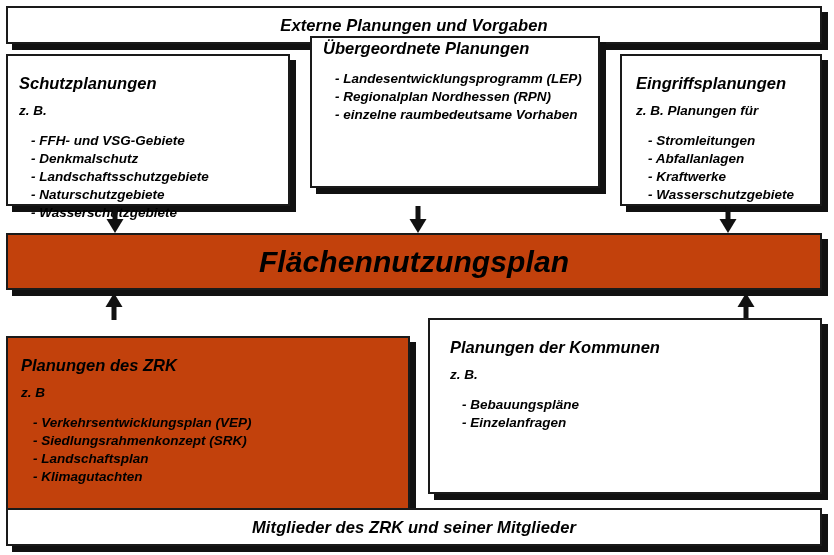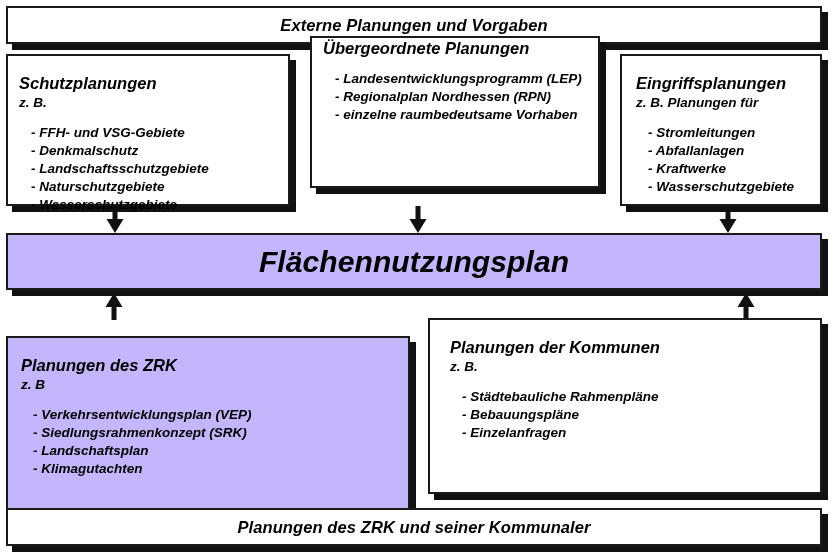--- a/index.html
+++ b/index.html
@@ -27,21 +27,21 @@
   .node {
     position: absolute;
     box-sizing: border-box;
     border: 2px solid #1a1a1a;
     background: #ffffff;
     
     box-shadow: 6px 6px 0 0 #111111;
     font-style: italic;
   }
   .node.orange {
-    background: #c4b5fd;
+    background: #c2410c;
     justify-content: center;
   }
 
   
   .banner {
     display: flex;
     align-items: center;
     justify-content: center;
   }
   .banner .banner-text {
@@ -68,21 +68,21 @@
   .listbox .title {
     font-size: 16.5px;
     font-weight: bold;
     line-height: 1.18;
     white-space: nowrap;
   }
   .listbox .subtitle {
     font-size: 13.5px;
     font-weight: bold;
     line-height: 1.28;
-    margin-top: 1px;
+    margin-top: 9px;
     white-space: nowrap;
   }
   .listbox ul {
     list-style: none;
     margin: 12px;
     padding: 0;
   }
   .listbox ul li {
     font-size: 13.5px;
     font-weight: bold;
@@ -211,24 +211,23 @@
         <li>- Klimagutachten</li>
       </ul>
     </div>
   </div>
 
   <div class="node" id="box-kommunen">
     <div class="listbox">
       <div class="title">Planungen der Kommunen</div>
       <div class="subtitle">z. B.</div>
       <ul>
-        <li>- Städtebauliche Rahmenpläne</li>
         <li>- Bebauungspläne</li>
         <li>- Einzelanfragen</li>
       </ul>
     </div>
   </div>
 
   <div class="node banner" id="bottom-banner">
-    <span class="banner-text">Planungen des ZRK und seiner Kommunaler</span>
+    <span class="banner-text">Mitglieder des ZRK und seiner Mitglieder</span>
   </div>
 
 </div>
 
 </body></html>

